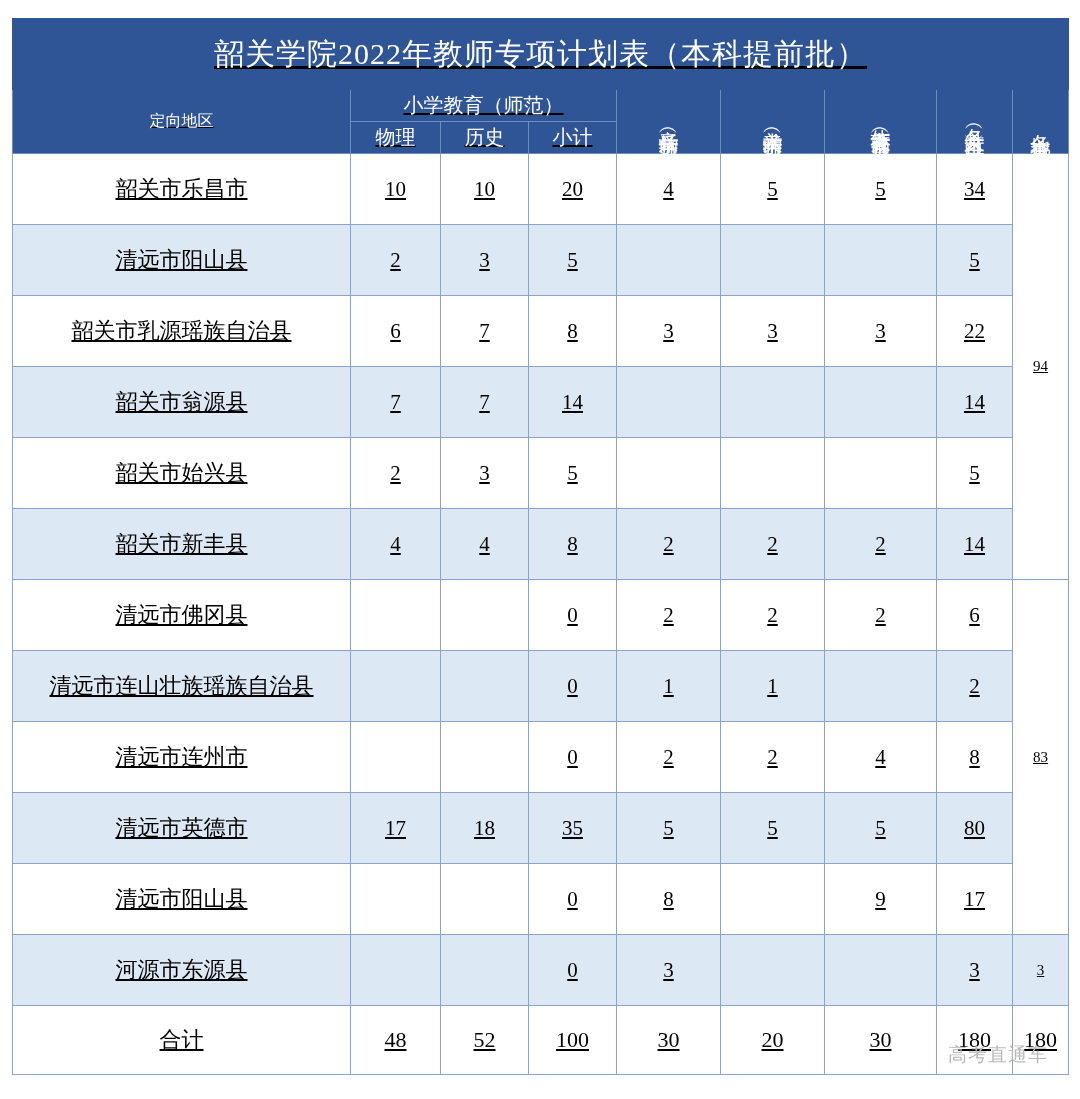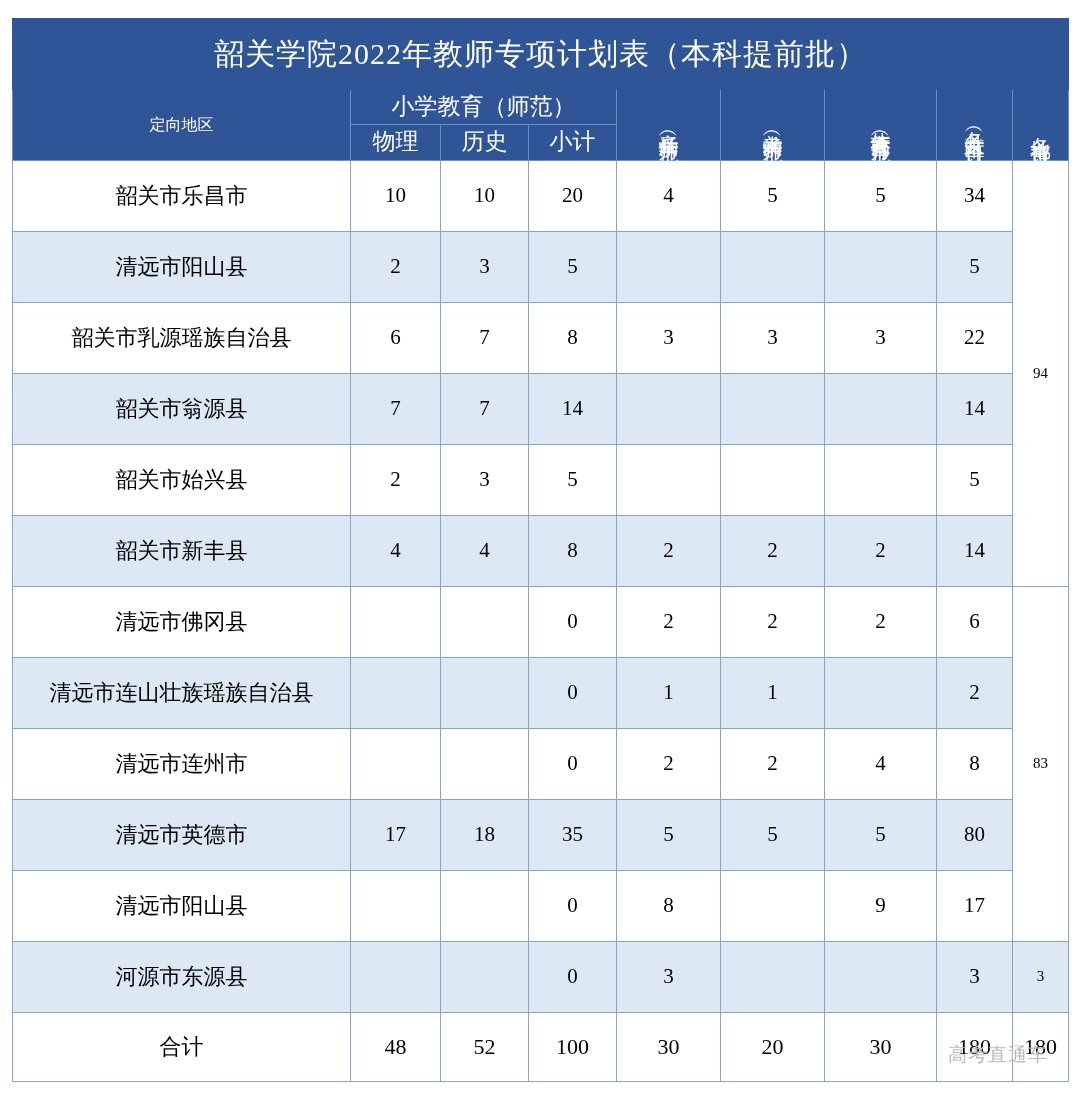--- a/index.html
+++ b/index.html
@@ -13,20 +13,21 @@
     font-family: "Liberation Serif", "DejaVu Serif", serif;
     color: #000000;
     overflow: hidden;
   }
   .page {
     position: relative;
     width: 1080px;
     height: 1099px;
     box-sizing: border-box;
     padding: 18px 12px 0 12px;
+    text-decoration: underline;
   }
   table.plan {
     border-collapse: collapse;
     width: 1056px;
     table-layout: fixed;
   }
   table.plan td, table.plan th {
     border: 1px solid #8aa4c8;
     text-align: center;
     vertical-align: middle;
@@ -40,21 +41,21 @@
     font-weight: bold;
     letter-spacing: 1px;
     height: 68px;
     border: 1px solid #2f5597 !important;
     font-family: "Liberation Serif", "DejaVu Serif", serif;
   }
   
   .hdr {
     background: #2f5597;
     color: #ffffff;
-    font-size: 23px;
+    font-size: 20px;
     line-height: 1.15;
     padding: 4px 2px;
     border-color: #6d8fc0 !important;
   }
   .hdr-region {
     font-size: 16px;
   }
   .hdr-vert {
     font-size: 20px;
     line-height: 1.1;

